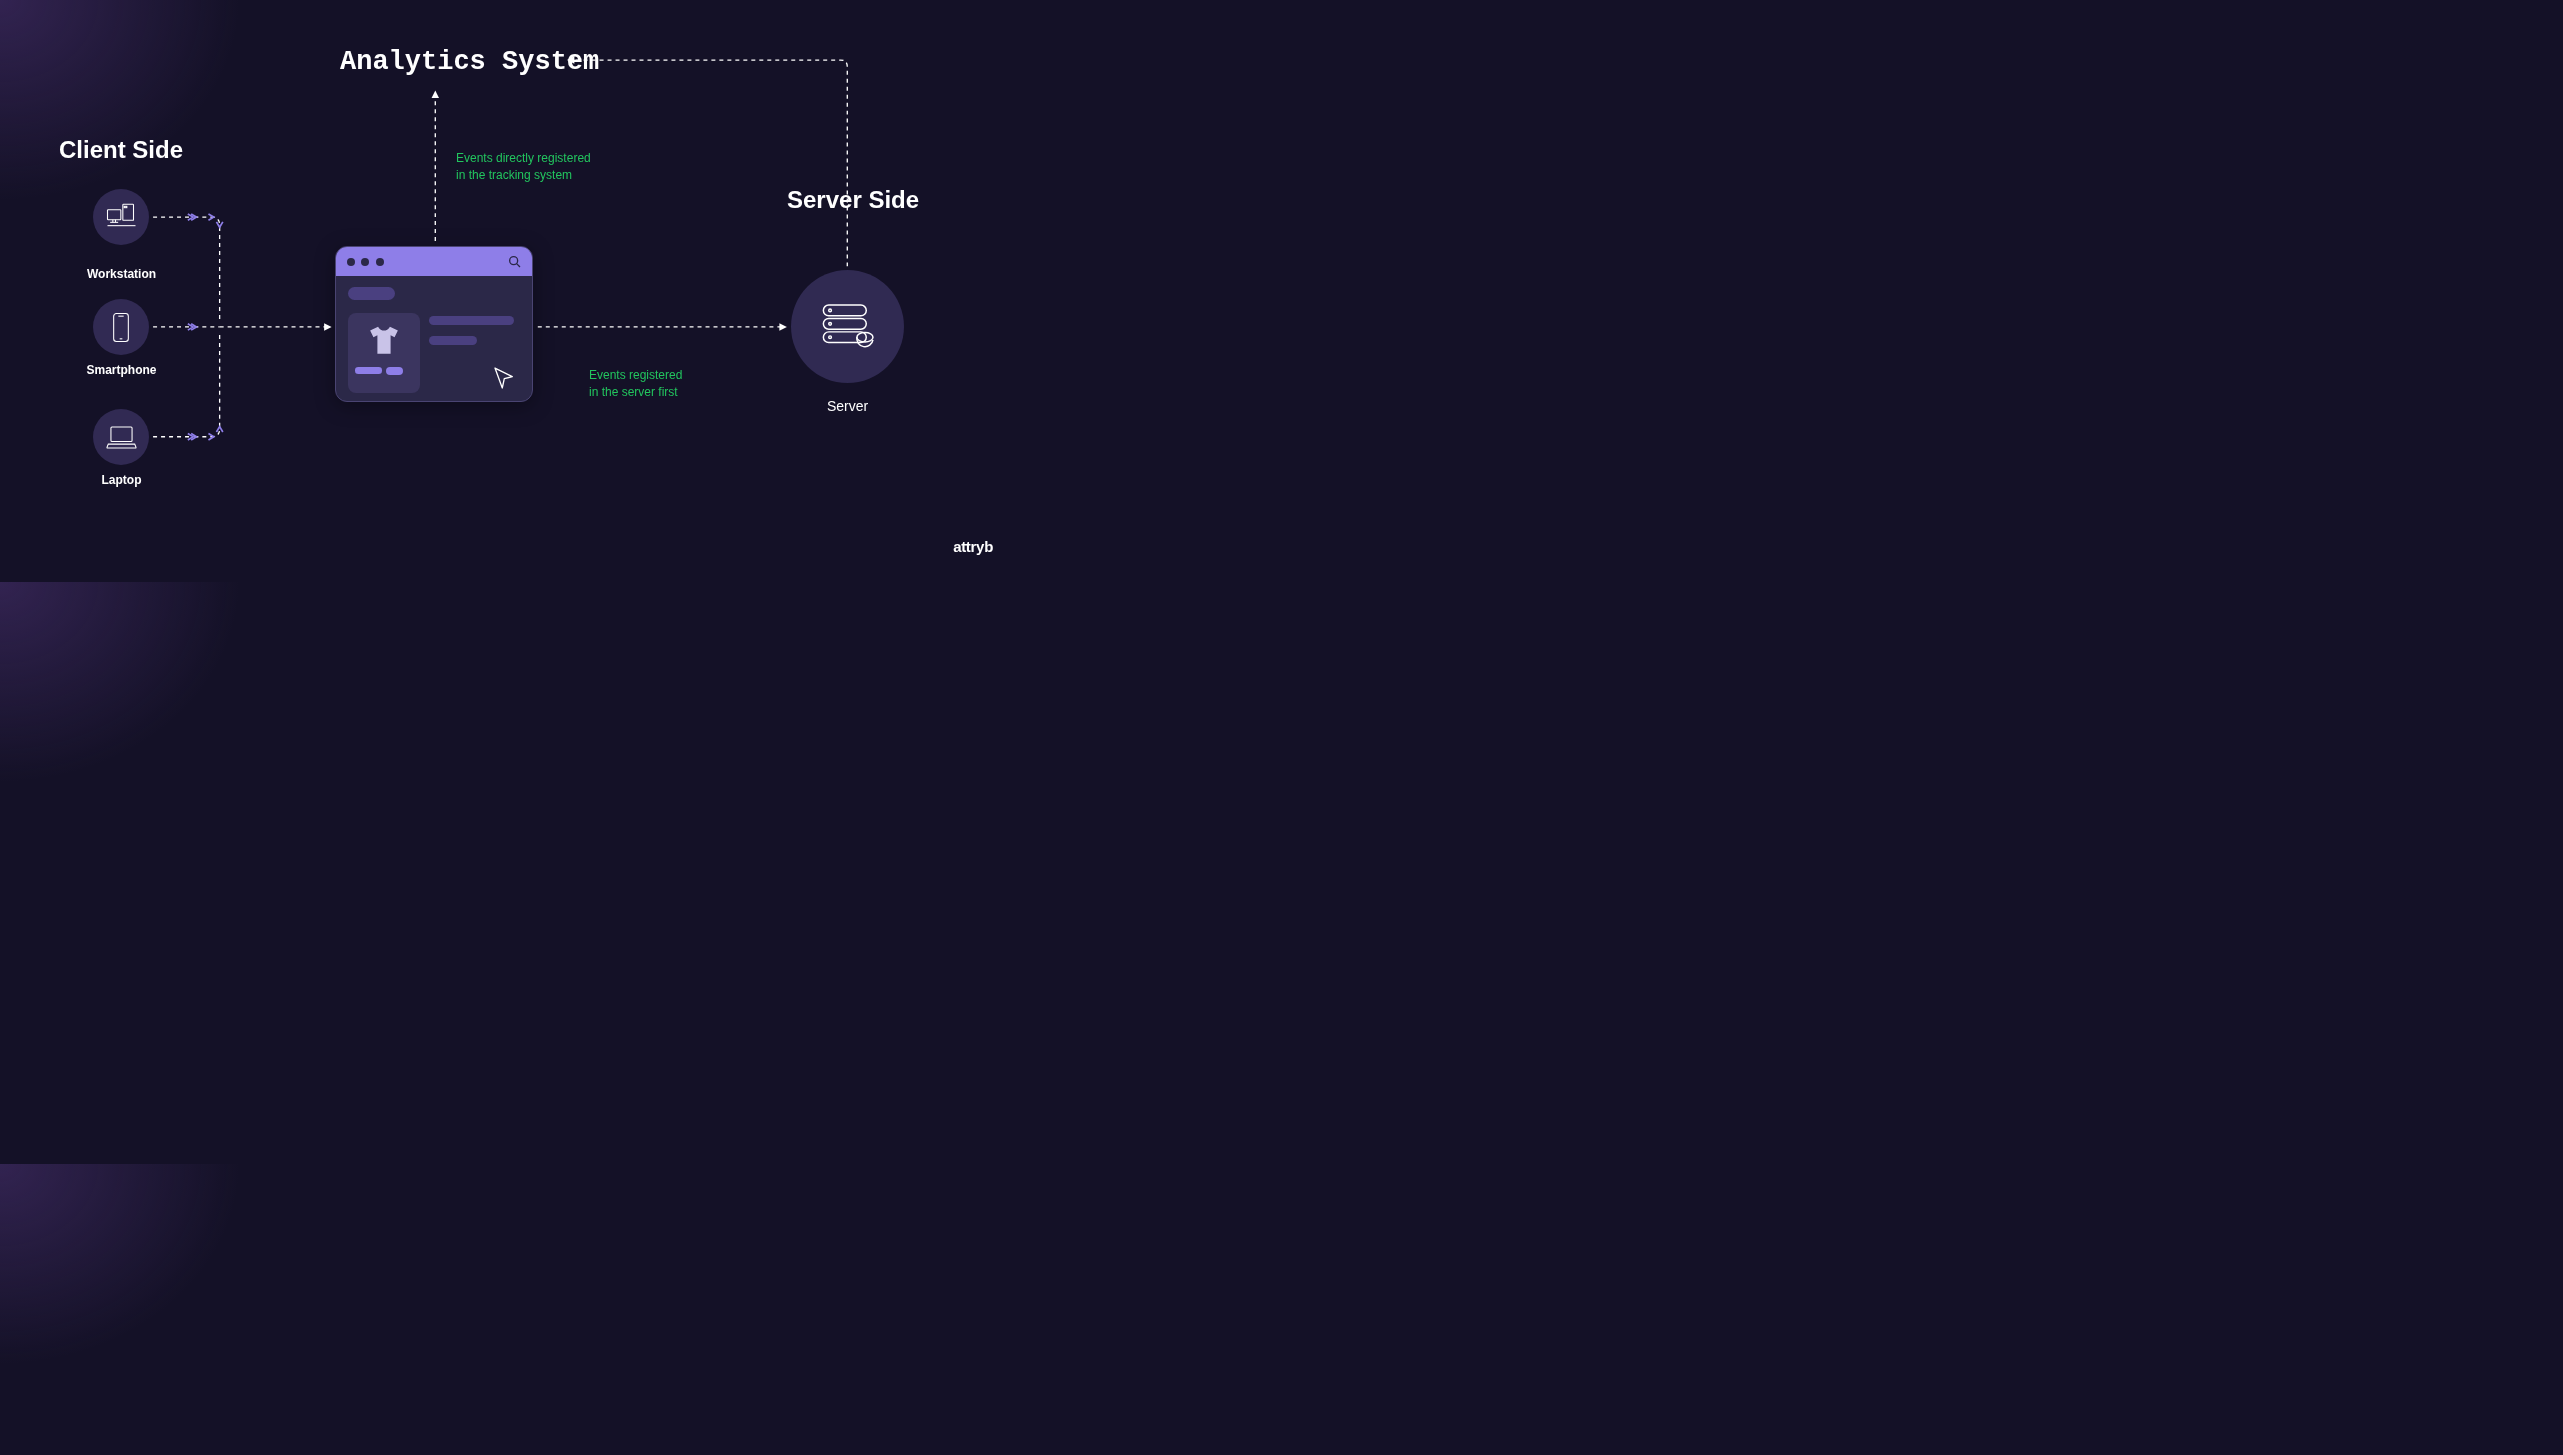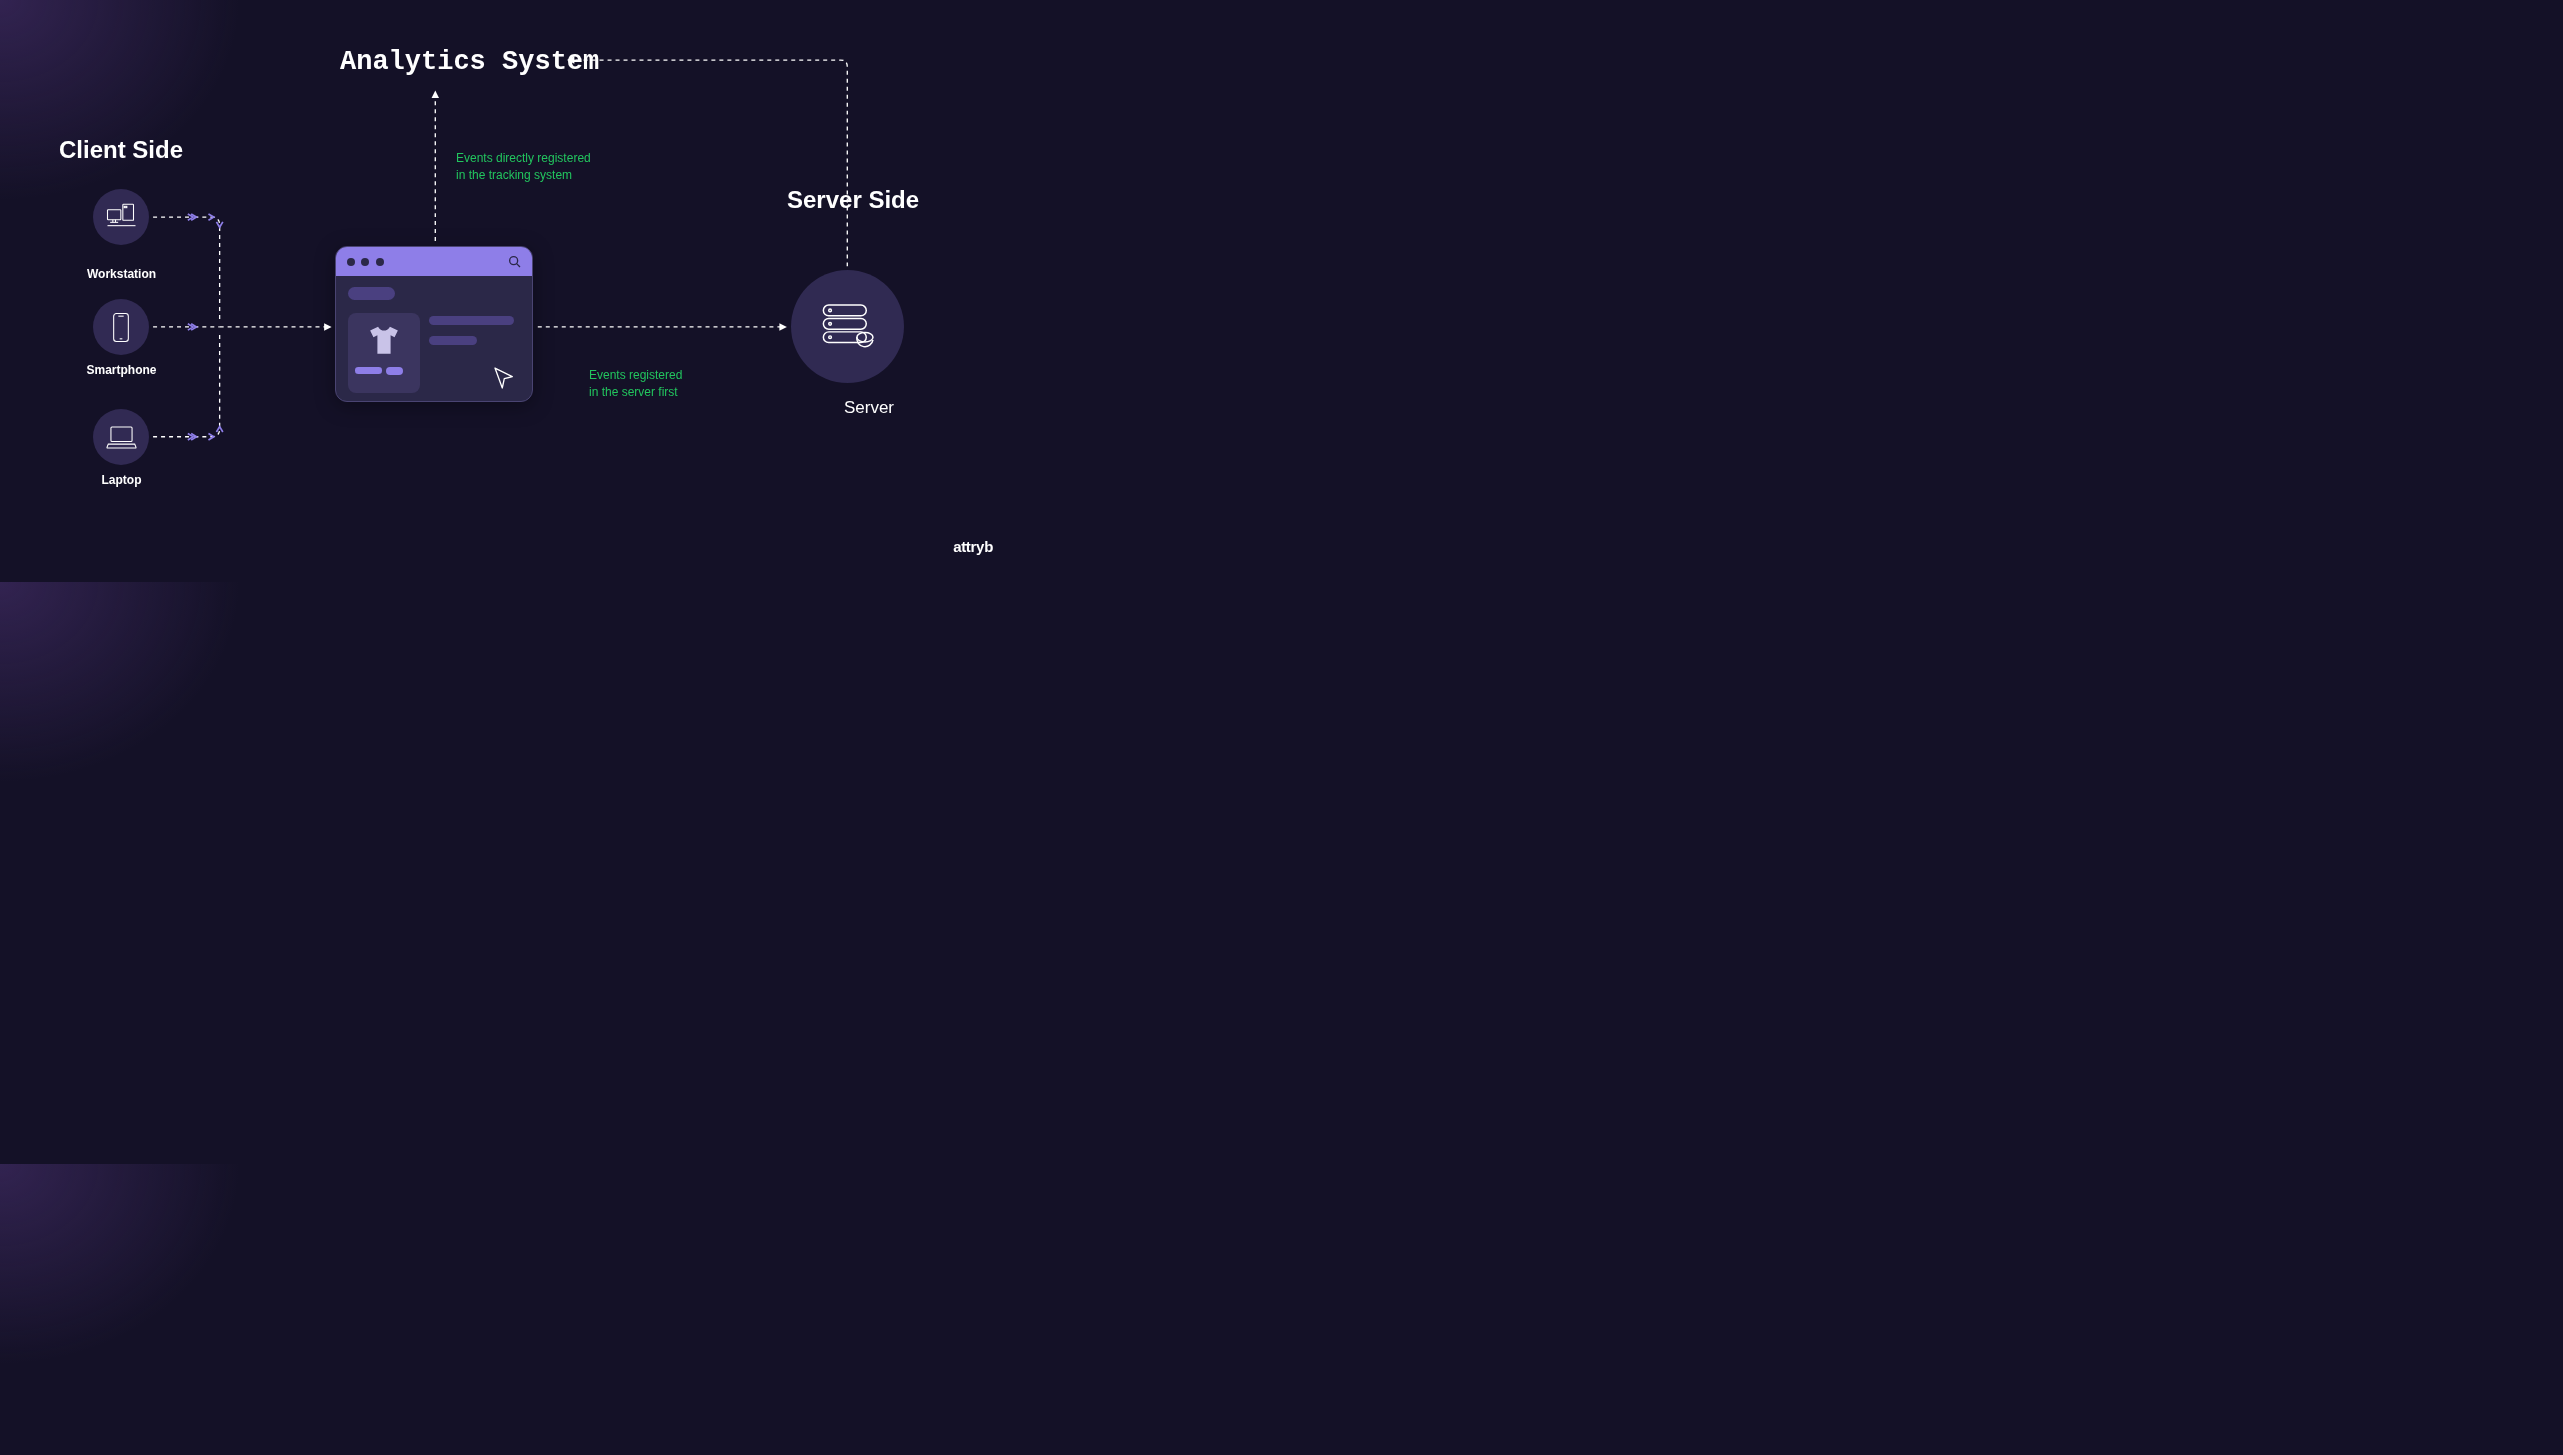--- a/index.html
+++ b/index.html
@@ -187,21 +187,21 @@
       <rect x="8" y="6" width="64" height="16" rx="8"></rect>
       <rect x="8" y="26" width="64" height="16" rx="8"></rect>
       <rect x="8" y="46" width="64" height="16" rx="8"></rect>
       <circle cx="18" cy="14" r="2"></circle>
       <circle cx="18" cy="34" r="2"></circle>
       <circle cx="18" cy="54" r="2"></circle>
       <path d="M58 54 a12 7 0 1 0 24 0 a12 7 0 1 0 -24 0"></path>
       <path d="M58 54 a12 12 0 0 0 24 4"></path>
     </svg>
   </div>
-  <div class="device-label" style="left:801px; top:398px; font-size:17px; font-weight:500;text-align:right;">Server</div>
+  <div class="device-label" style="left:801px; top:398px; font-size:14px; font-weight:500;">Server</div>
 
   <svg class="connector" width="1025" height="582" viewBox="0 0 1540 874" stroke="#fff" fill="none" stroke-width="2" stroke-dasharray="6 6">
     <defs>
       <marker id="arrow" viewBox="0 0 10 10" refX="6" refY="5" markerWidth="7" markerHeight="7" orient="auto-start-reverse">
         <path d="M1 1 L9 5 L1 9 Z" fill="#fff" stroke="none"></path>
       </marker>
       <marker id="chev" viewBox="0 0 10 10" refX="5" refY="5" markerWidth="8" markerHeight="8" orient="auto">
         <path d="M2 2 L7 5 L2 8" fill="none" stroke="#8e7ee8" stroke-width="1.6" stroke-dasharray="0"></path>
       </marker>
     </defs>

